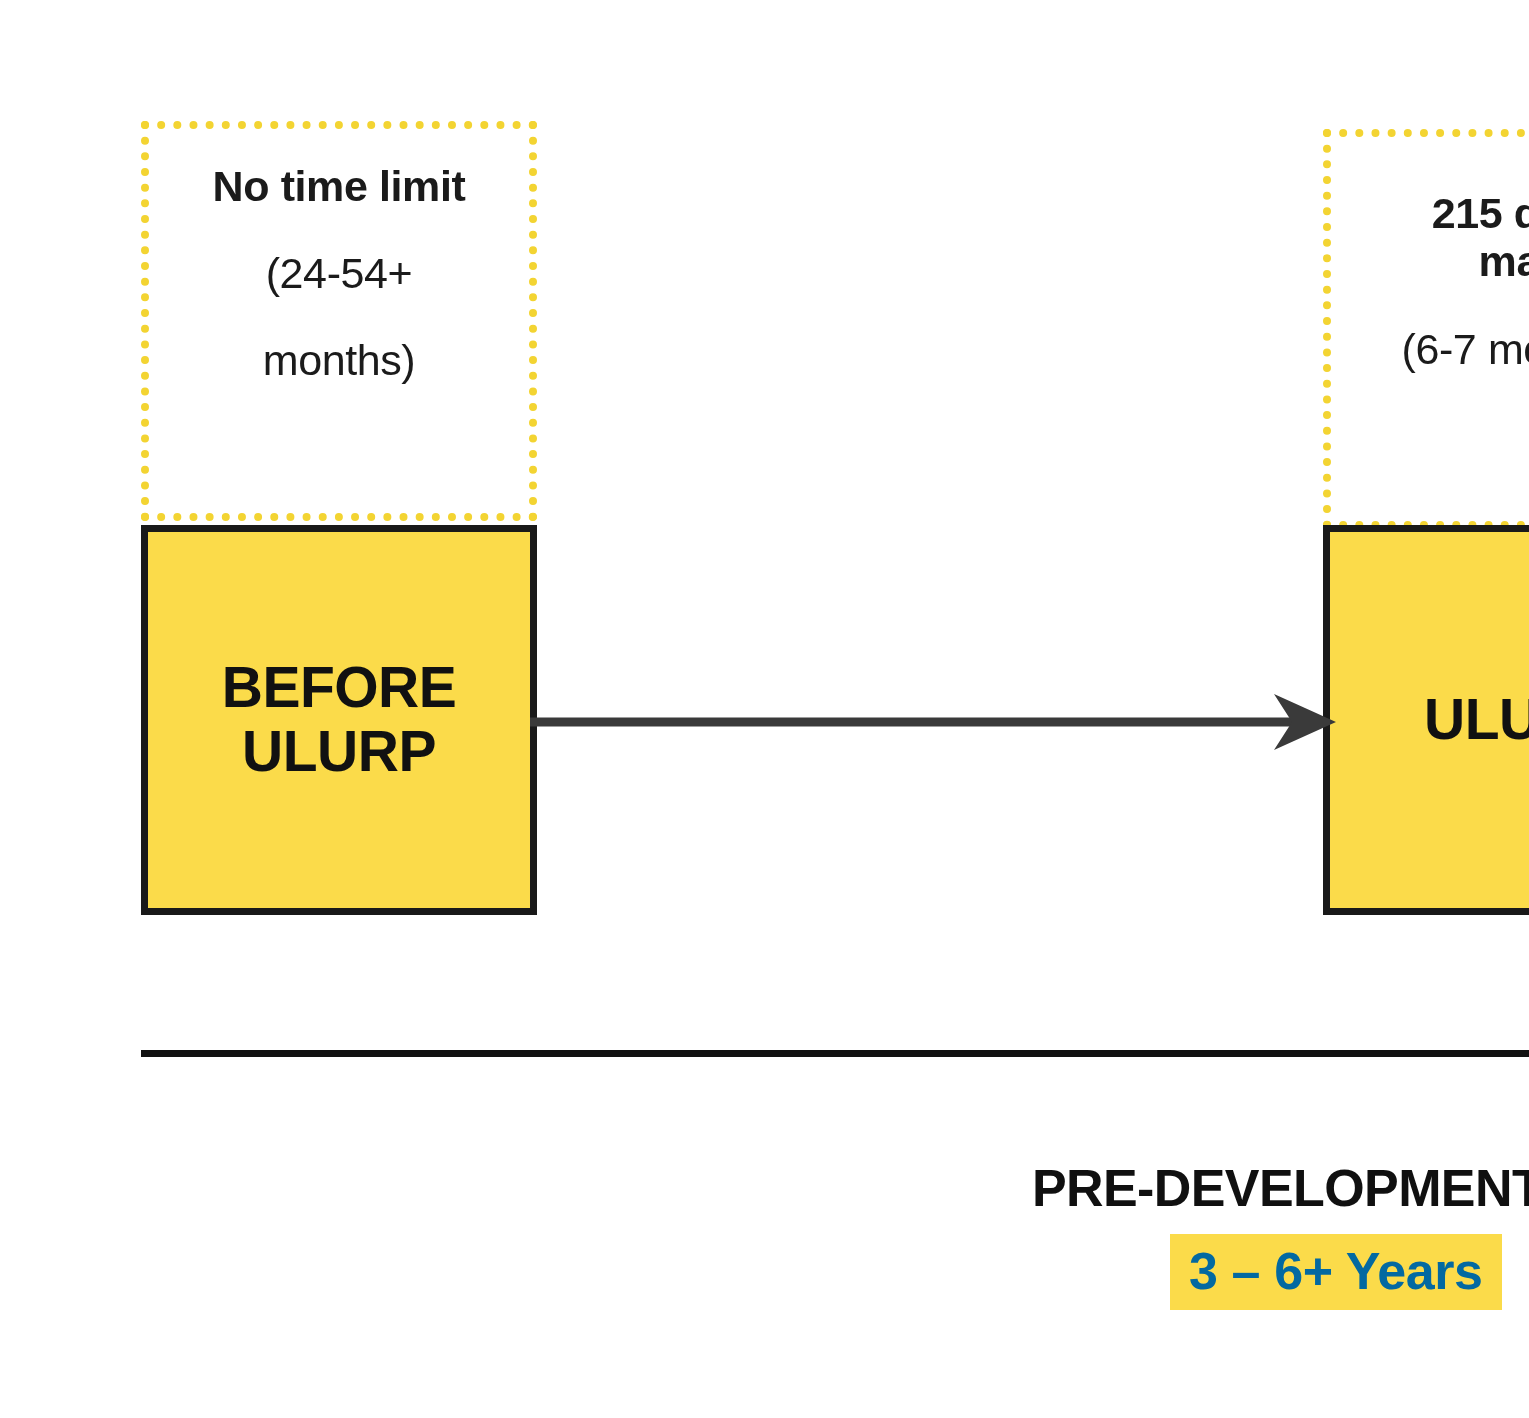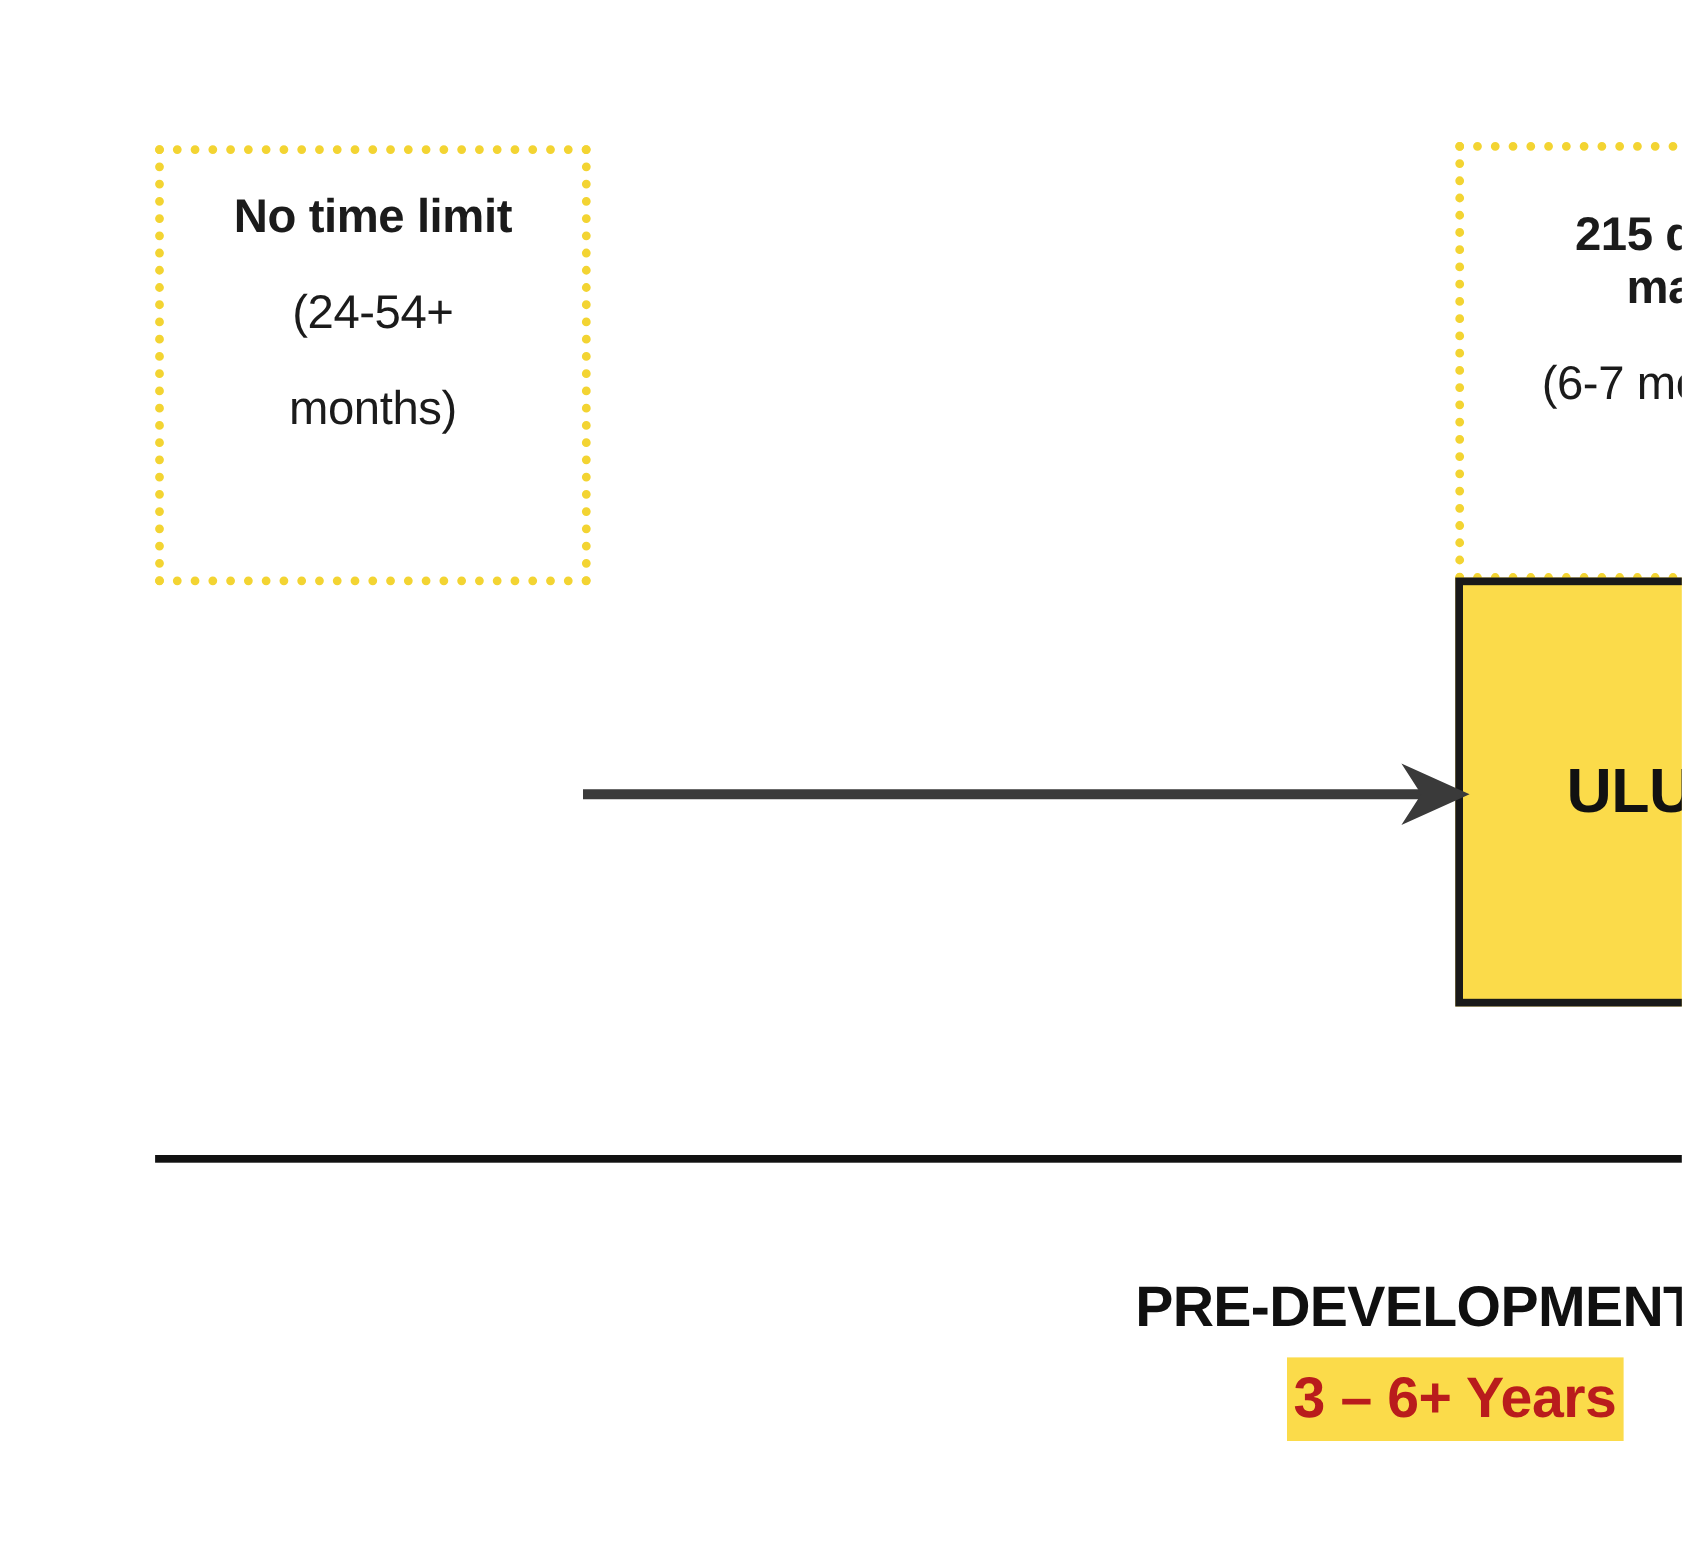--- a/index.html
+++ b/index.html
@@ -44,21 +44,21 @@
   .dotted-box .cap-sub {
     font-size: 43px;
     font-weight: normal;
     color: #1b1b1b;
     letter-spacing: -0.4px;
     margin-top: 39px;
   }
 
   #dotted-before {
     left: 141px;
-    top: 132px;
+    top: 121px;
     width: 396px;
     height: 400px;
     padding-bottom: 96px;
   }
   #dotted-ulurp {
     left: 1323px;
     top: 129px;
     width: 396px;
     height: 400px;
     padding-bottom: 96px;
@@ -140,43 +140,46 @@
     display: block;
     margin-top: 18px;
     padding-left: 138px;
     white-space: nowrap;
   }
   #phase-caption .phase-duration {
     display: inline-block;
     background: #FBDB4A;
     font-size: 52px;
     font-weight: bold;
-    color: #b91c1c;
+    color: #0369a1;
     letter-spacing: -0.4px;
     line-height: 1.45;
-    padding: 0 6px;
+    padding: 0 19px;
   }
 </style>
 </head>
 <body>
 
 <div id="canvas">
 
   <div class="dotted-box" id="dotted-before">
     <span class="cap-head">No time limit</span>
     <span class="cap-sub">(24-54+</span>
     <span class="cap-sub">months)</span>
   </div>
 
   <div class="dotted-box" id="dotted-ulurp">
     <span class="cap-head">215 days</span>
     <span class="cap-head">max</span>
     <span class="cap-sub">(6-7 months)</span>
   </div>
 
+  <div class="phase-box" id="box-before">
+    <span class="phase-label">BEFORE ULURP</span>
+  </div>
 
   <div class="phase-box" id="box-ulurp">
     <span class="phase-label">ULURP</span>
   </div>
 
   <svg id="connector" viewBox="0 0 810 90">
     <line x1="0" y1="32" x2="770" y2="32" stroke="#3A3A3A" stroke-width="9"></line>
     <path d="M 744 4 L 806 32 L 744 60 L 762 32 Z" fill="#3A3A3A"></path>
   </svg>
 

